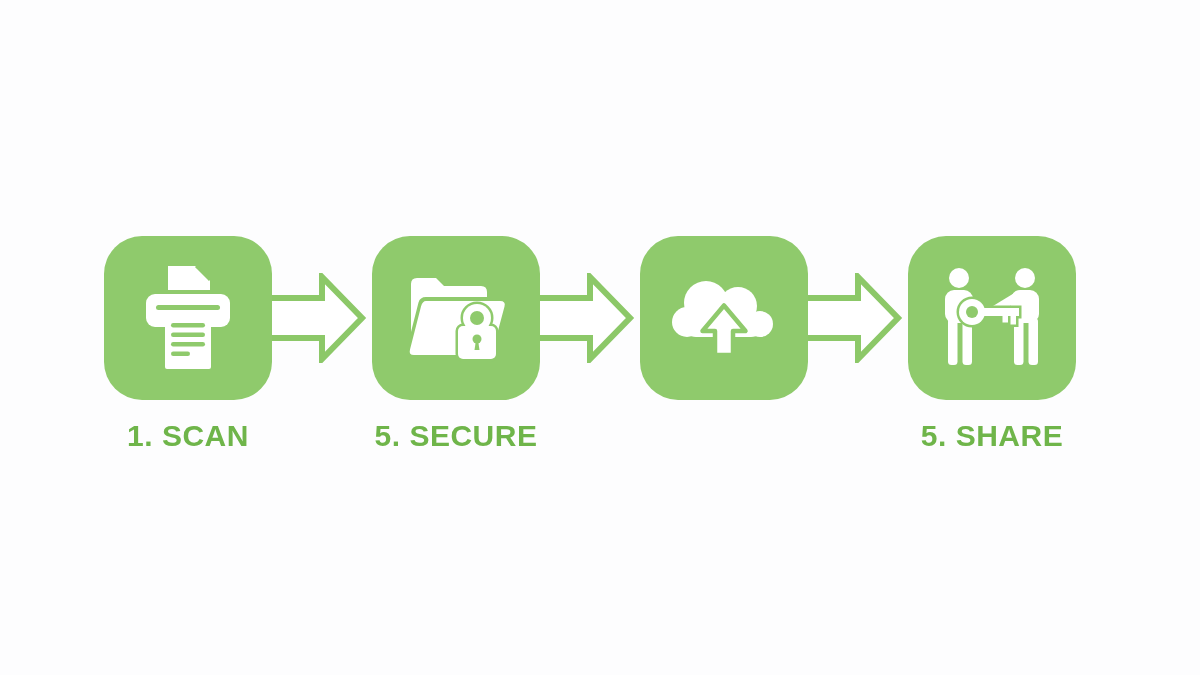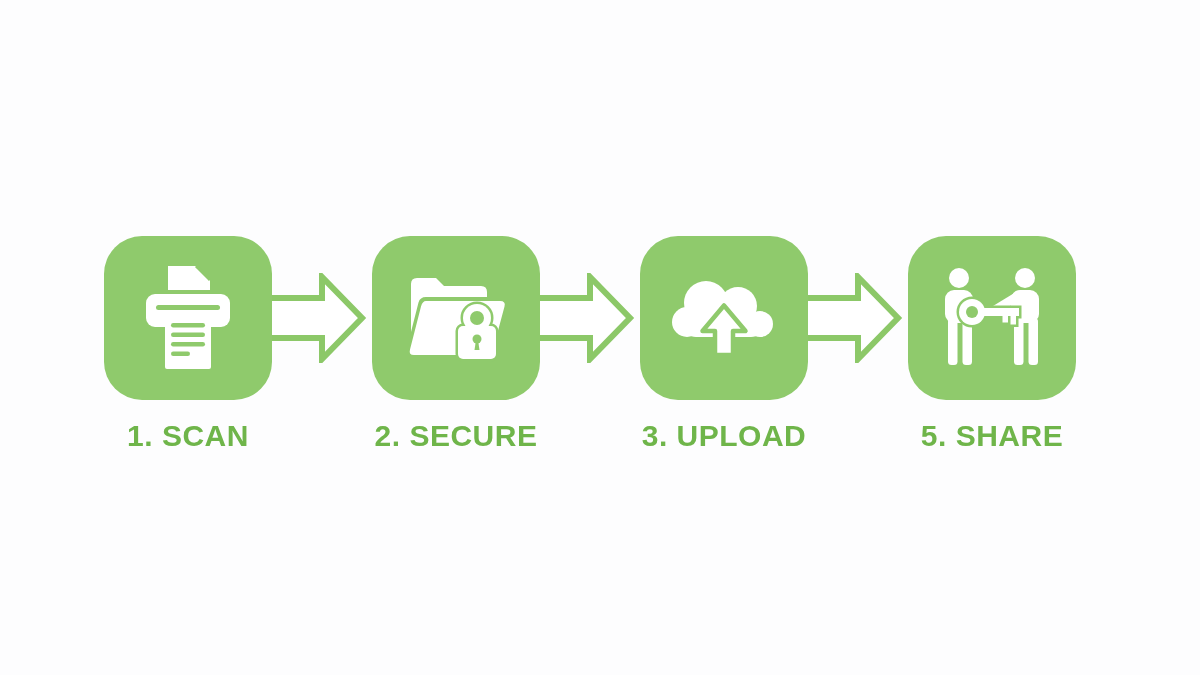--- a/index.html
+++ b/index.html
@@ -110,41 +110,40 @@
           </g>
           <g class="ic-white">
             <circle cx="76" cy="48" r="14"></circle>
             <rect x="57" y="56" width="38" height="33" rx="5"></rect>
           </g>
           <circle class="ic-green" cx="76" cy="48" r="7"></circle>
           <circle class="ic-green" cx="76" cy="69" r="4.5"></circle>
           <path class="ic-green" d="M73.5,80 L78.5,80 L77,70 H75 Z"></path>
         </svg>
       </div>
-      <div class="step-label">2. SECURE</div>
+      <div class="step-label">5. SECURE</div>
     </div>
 
     <svg class="arrow" viewBox="0 0 100 90" aria-hidden="true">
       <path d="M0,25 H50 V4 L90,45 L50,86 V65 H0"></path>
     </svg>
 
     <div class="step">
       <div class="tile">
         <svg class="icon" width="110" height="88" viewBox="0 0 110 88" aria-hidden="true">
           <g class="ic-white">
             <circle cx="37" cy="29" r="22"></circle>
             <circle cx="69" cy="32" r="19"></circle>
             <circle cx="18" cy="48" r="15"></circle>
             <circle cx="91" cy="50" r="13"></circle>
             <rect x="15" y="38" width="79" height="25" rx="12"></rect>
           </g>
           <path class="outline-up-arrow" d="M46,81 V57 H33.5 L55,31.5 L76.5,57 H64 V81 Z"></path>
         </svg>
       </div>
-      <div class="step-label">3. UPLOAD</div>
     </div>
 
     <svg class="arrow" viewBox="0 0 100 90" aria-hidden="true">
       <path d="M0,25 H50 V4 L90,45 L50,86 V65 H0"></path>
     </svg>
 
     <div class="step">
       <div class="tile">
         <svg class="icon" width="120" height="100" viewBox="0 0 120 100" aria-hidden="true">
           <g class="ic-white">

